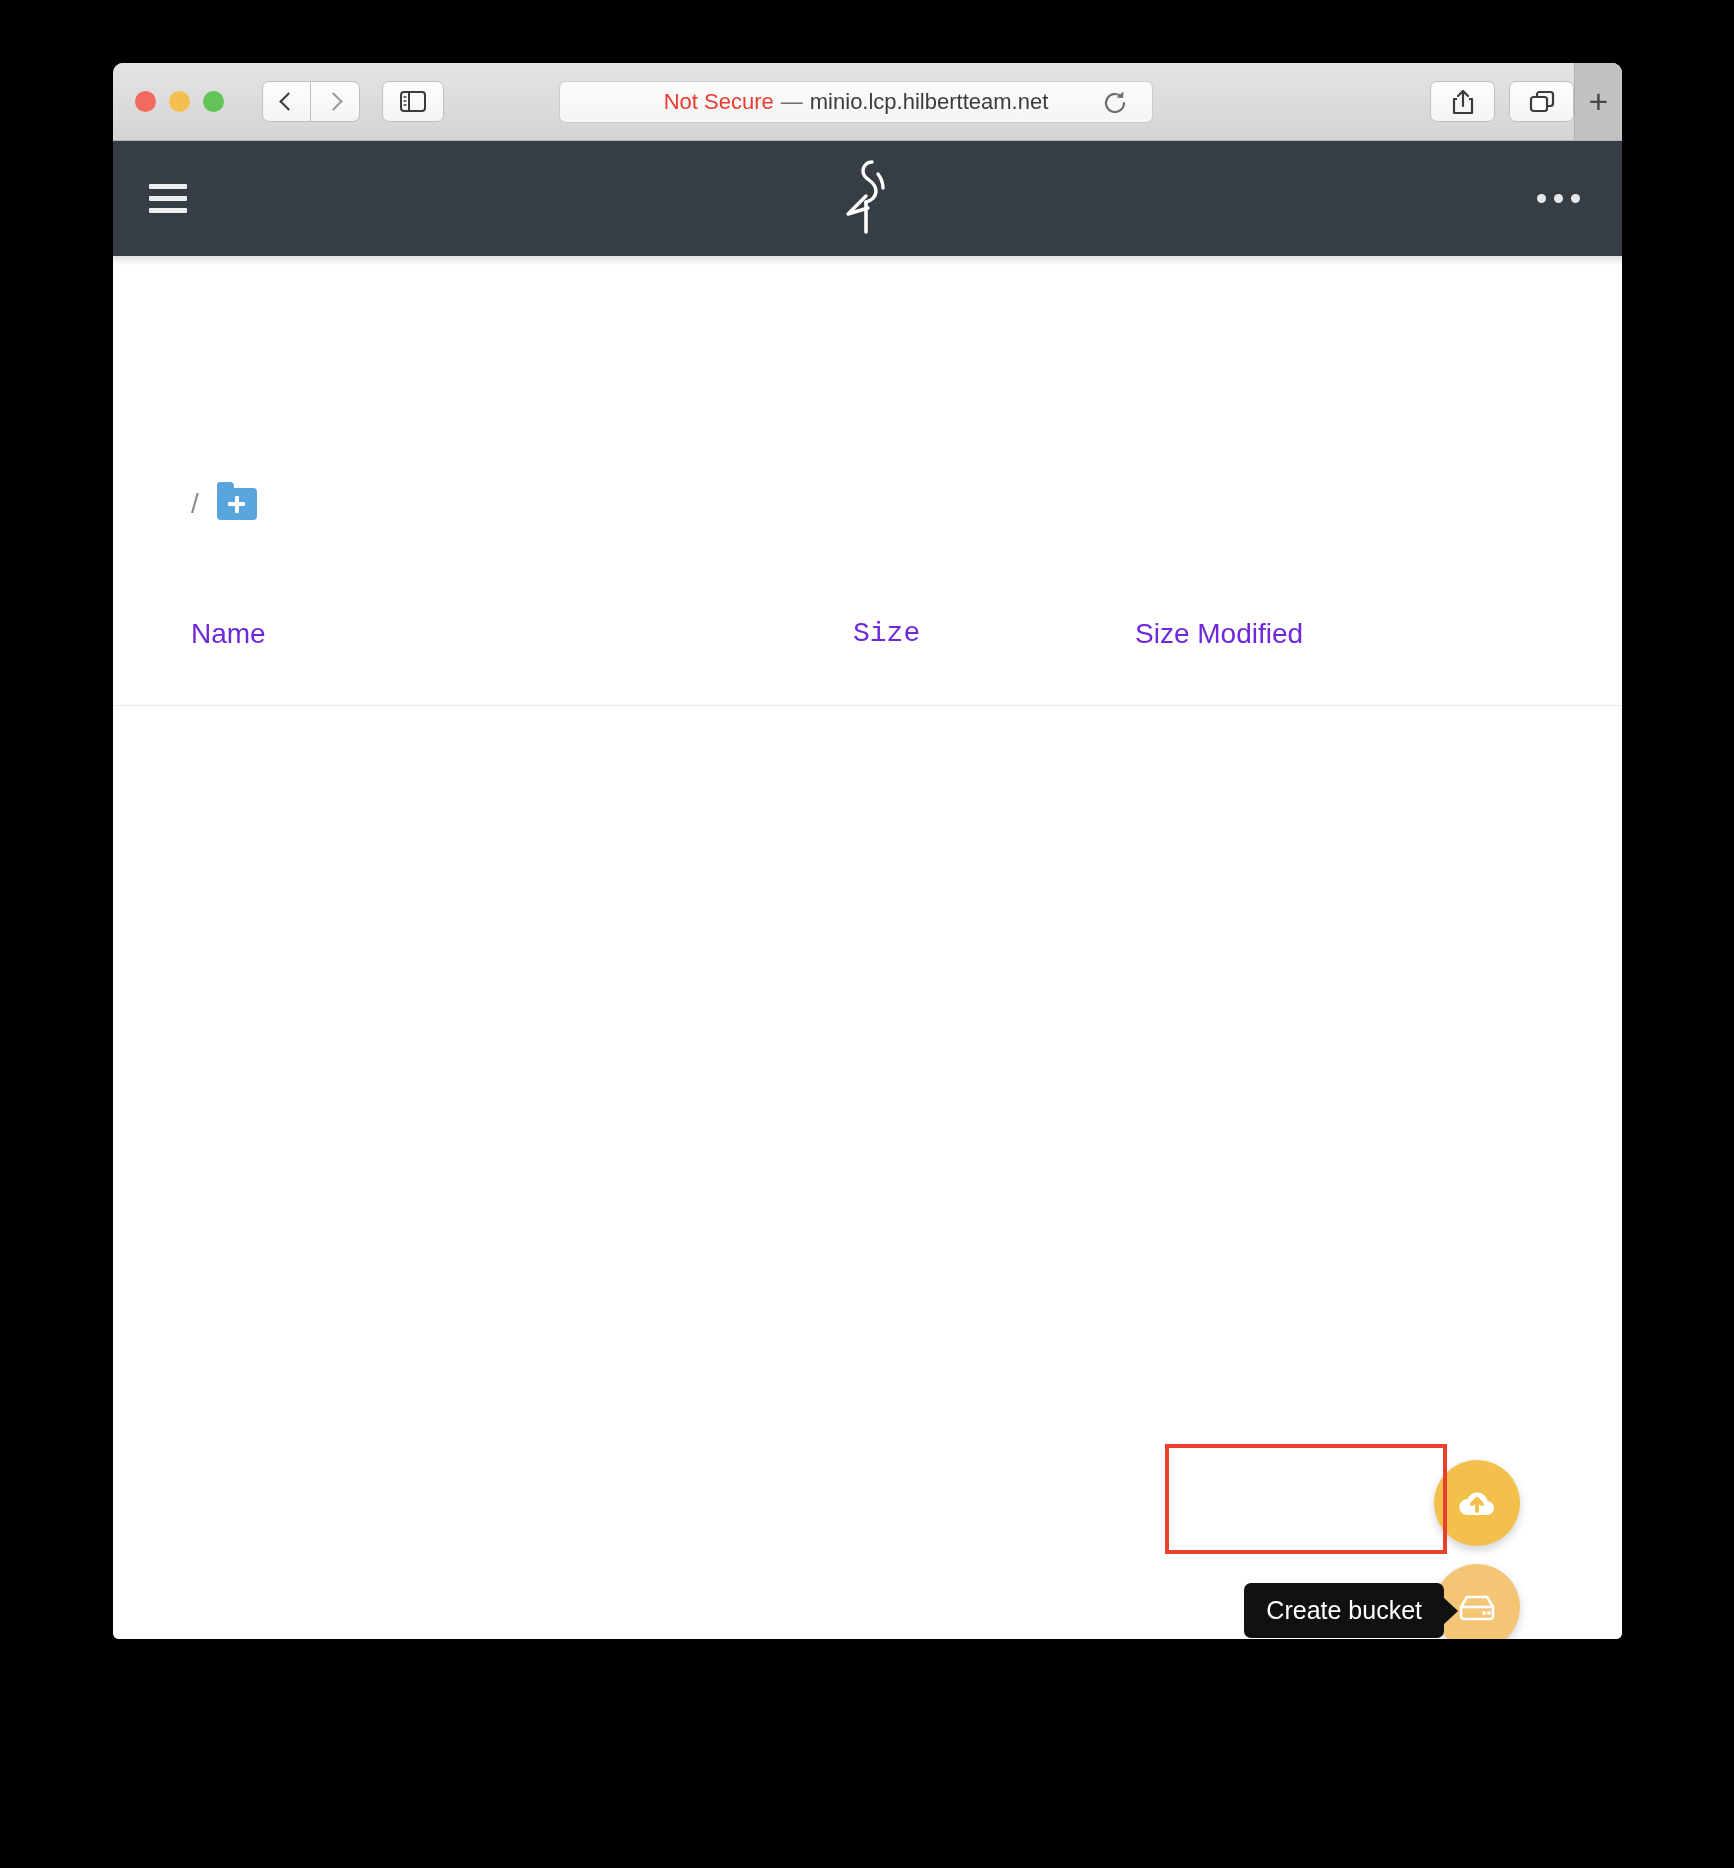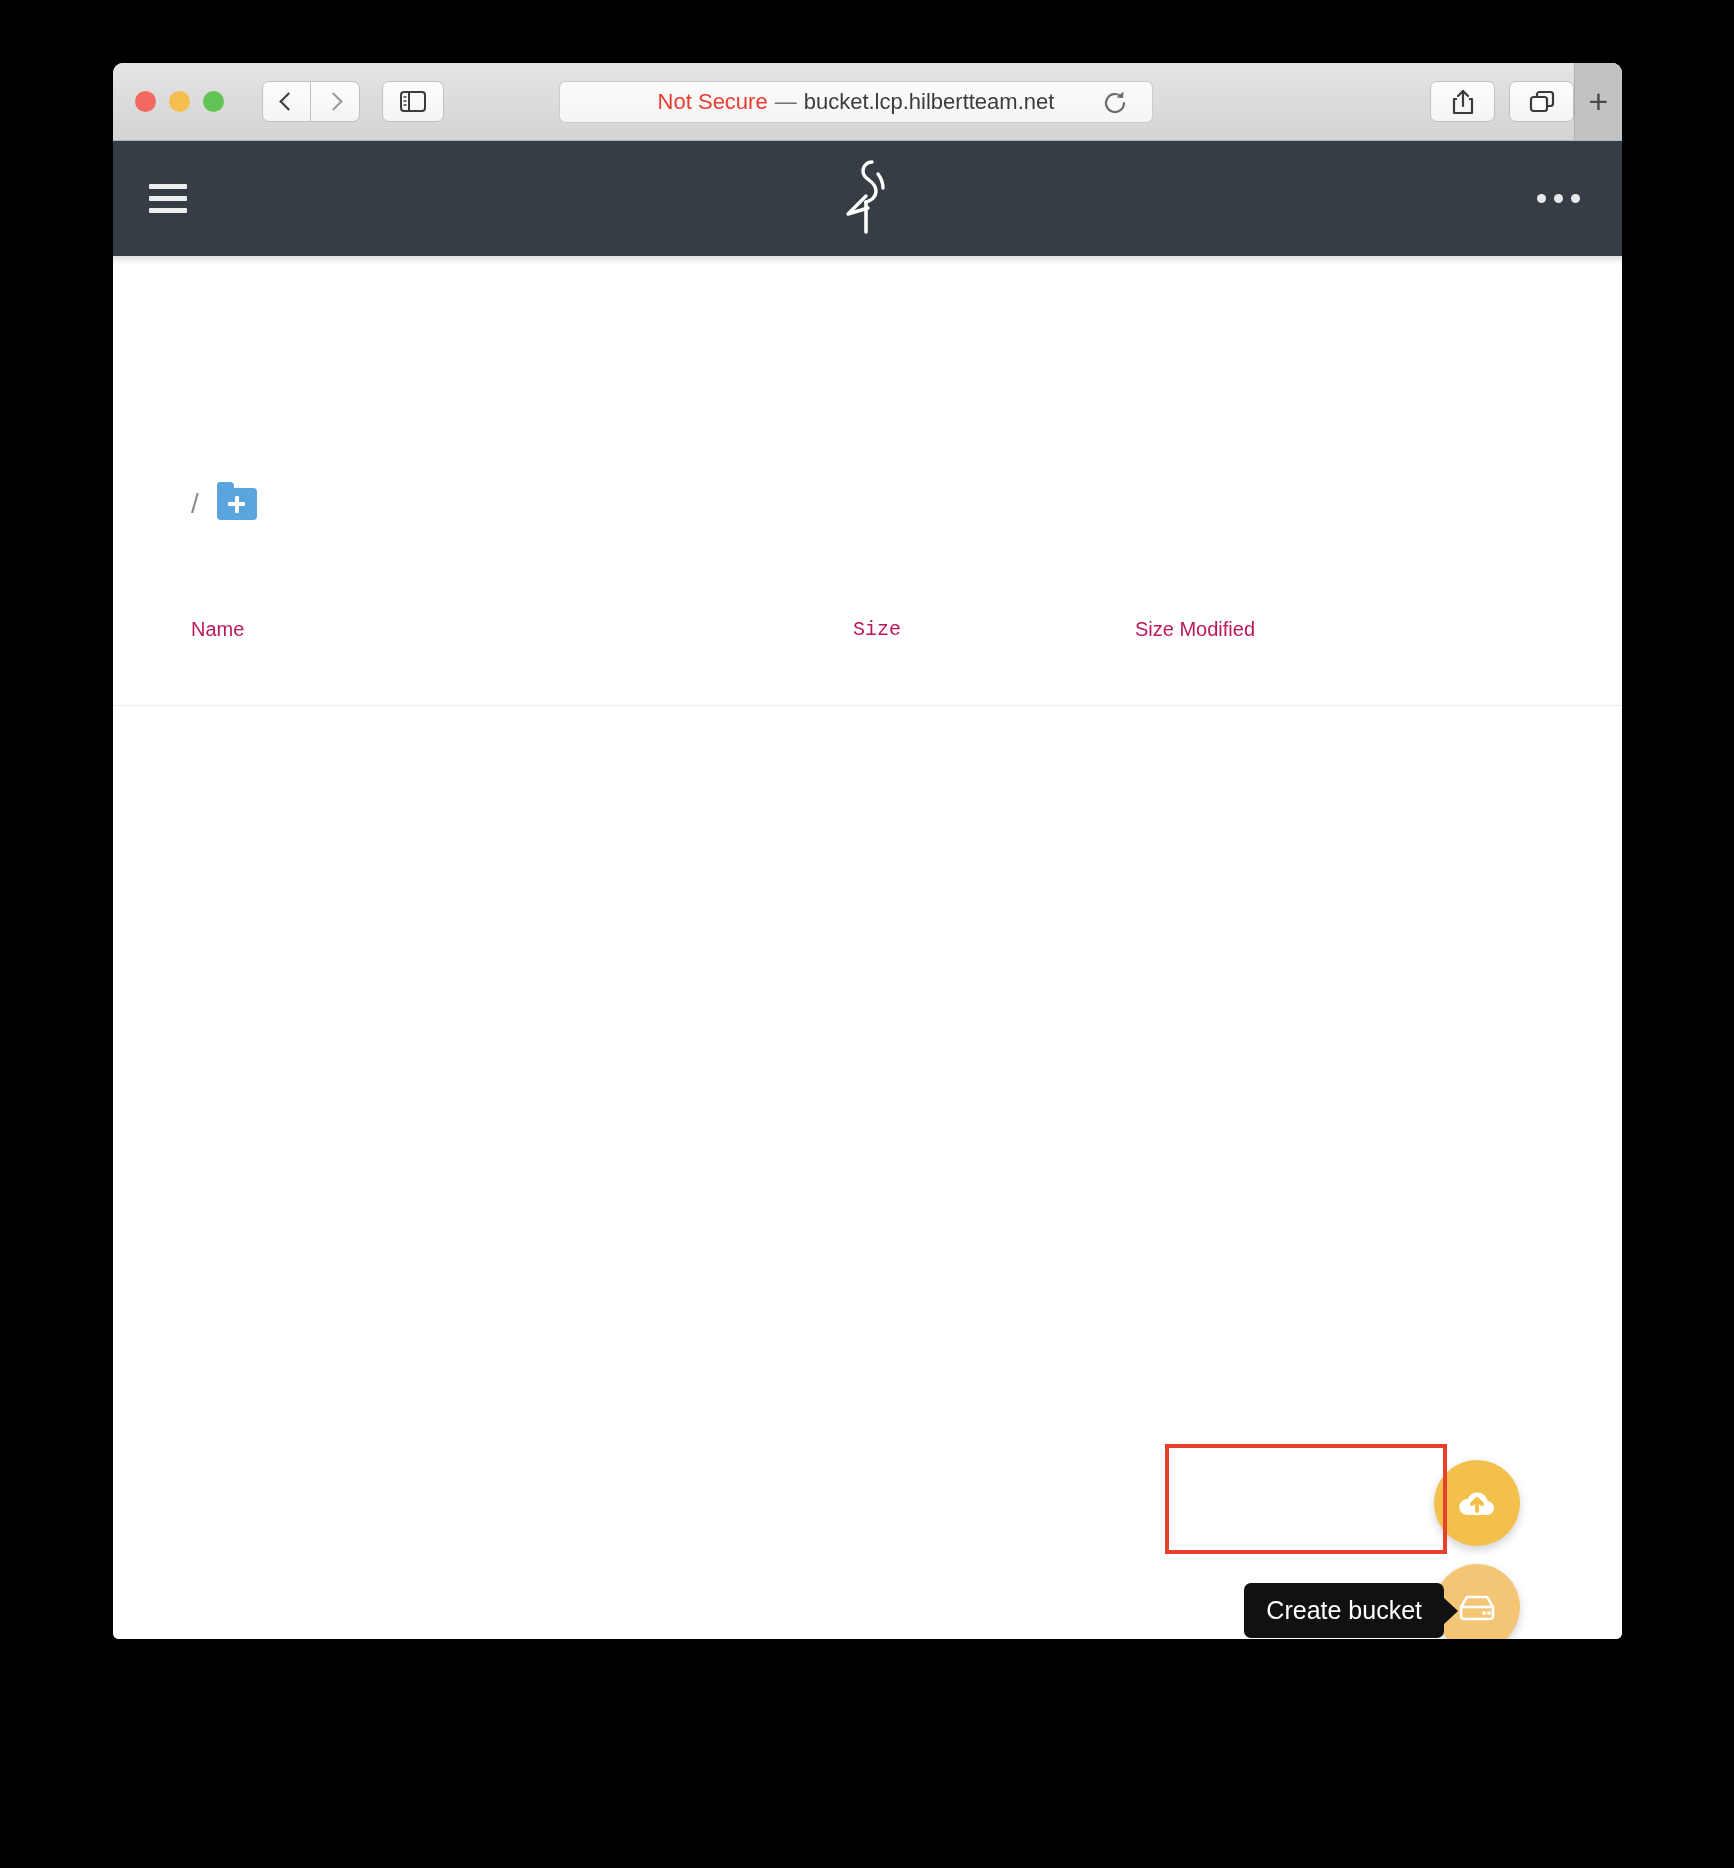--- a/index.html
+++ b/index.html
@@ -123,21 +123,21 @@
   .folder-add .plus-h { position: absolute; width: 17px; height: 4px; background: #fff; border-radius: 1px; }
   .folder-add .plus-v { position: absolute; width: 4px; height: 17px; background: #fff; border-radius: 1px; }
 
   .table-head {
     position: absolute; left: 0; right: 0; top: 340px;
     height: 110px;
     border-bottom: 1px solid #ececec;
   }
   .table-head .col {
     position: absolute; top: 22px;
-    font-size: 20px; color: #be185d; font-weight: 300;
+    font-size: 28px; color: #6d28d9; font-weight: 300;
   }
   .col-name { left: 78px; }
   .col-size { left: 740px; font-family: Liberation Mono, monospace; }
   .col-mod  { left: 1022px; }
 
   
   .fab {
     position: absolute;
     width: 86px; height: 86px;
     border-radius: 50%;
@@ -206,21 +206,21 @@
         <line x1="9" y1="1" x2="9" y2="20" stroke="#3b3b3b" stroke-width="2"></line>
         <line x1="3.5" y1="6" x2="6.5" y2="6" stroke="#3b3b3b" stroke-width="1.6"></line>
         <line x1="3.5" y1="10" x2="6.5" y2="10" stroke="#3b3b3b" stroke-width="1.6"></line>
         <line x1="3.5" y1="14" x2="6.5" y2="14" stroke="#3b3b3b" stroke-width="1.6"></line>
       </svg>
     </div>
 
     <div class="urlbar">
       <span class="not-secure">Not Secure</span>
       <span class="dash">—</span>
-      <span class="host">bucket.lcp.hilbertteam.net</span>
+      <span class="host">minio.lcp.hilbertteam.net</span>
       <svg class="reload-icon" viewBox="0 0 26 26">
         <path d="M22 13a9 9 0 1 1-2.8-6.5" fill="none" stroke="#6c6c6c" stroke-width="2.2" stroke-linecap="round"></path>
         <path d="M21.6 1.6 L21 8 L14.6 7.4 Z" fill="#6c6c6c"></path>
       </svg>
     </div>
 
     <div class="right-tools">
       <div class="tb-btn">
         <svg width="24" height="26" viewBox="0 0 24 26">
           <path d="M6 10 H3 V24 H21 V10 H18" fill="none" stroke="#3b3b3b" stroke-width="2.2" stroke-linejoin="round"></path>

